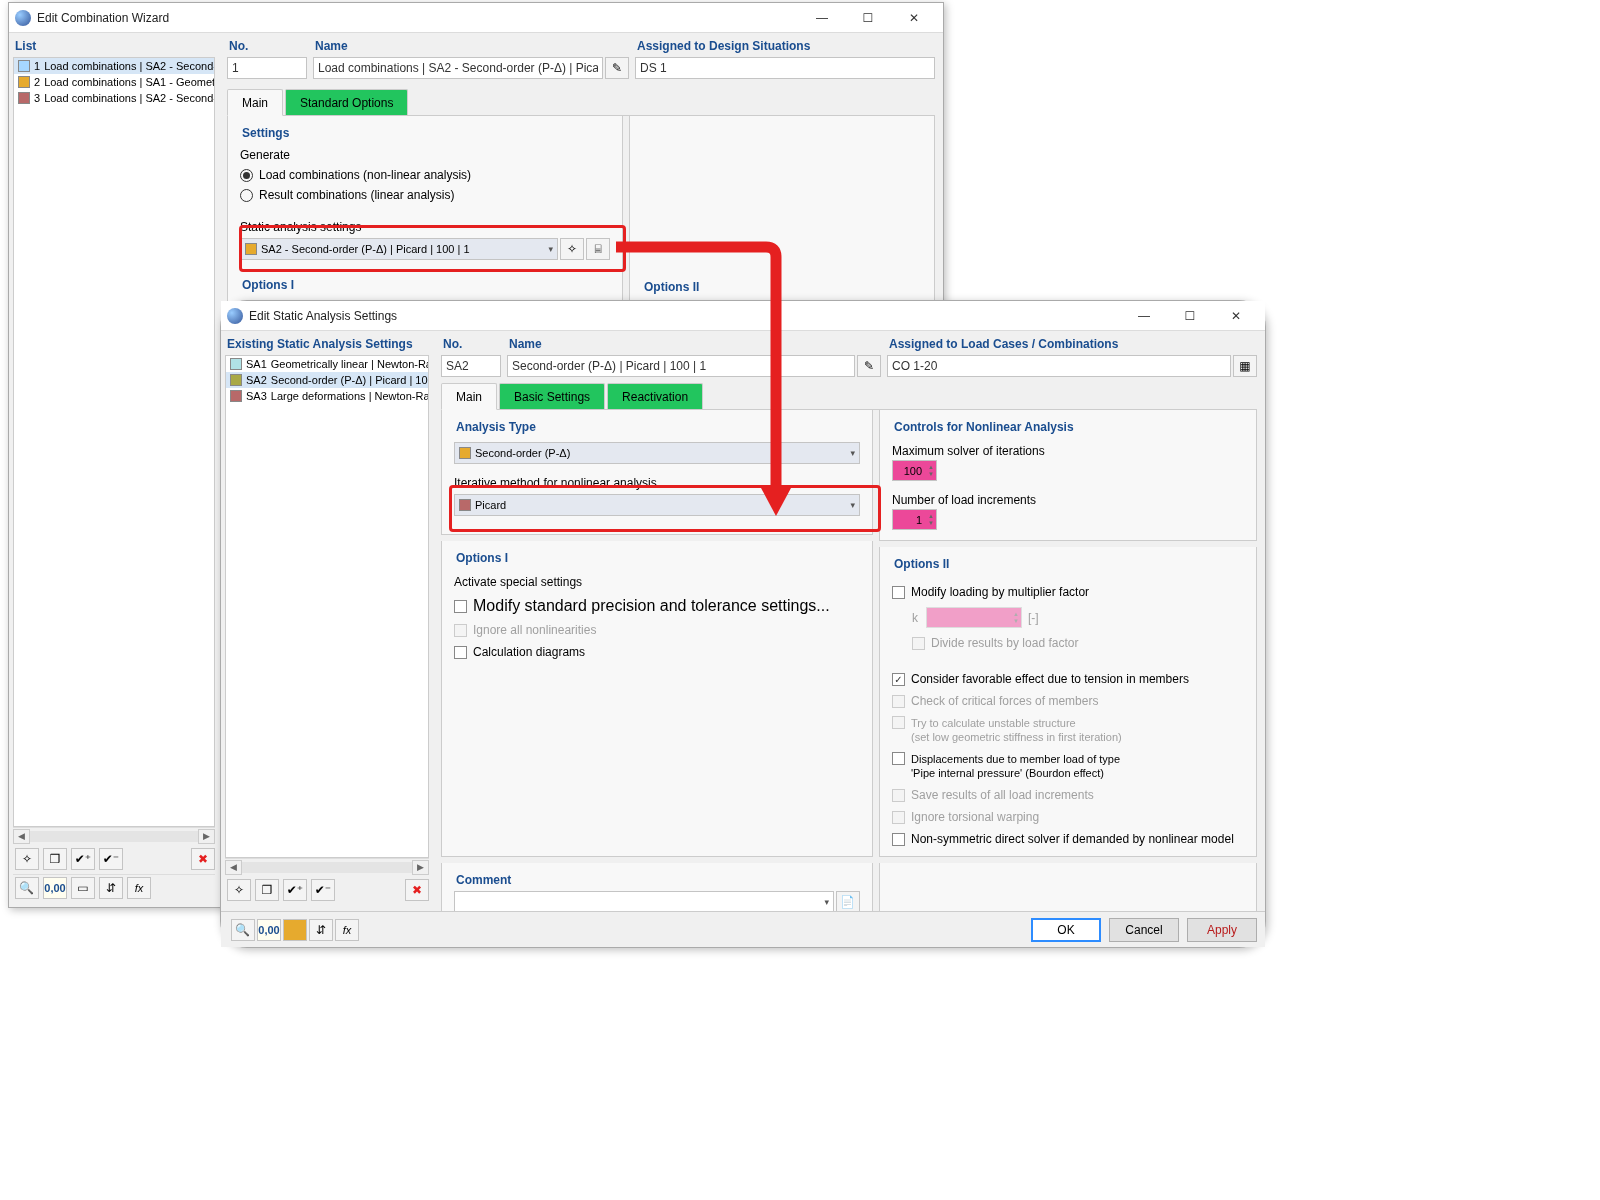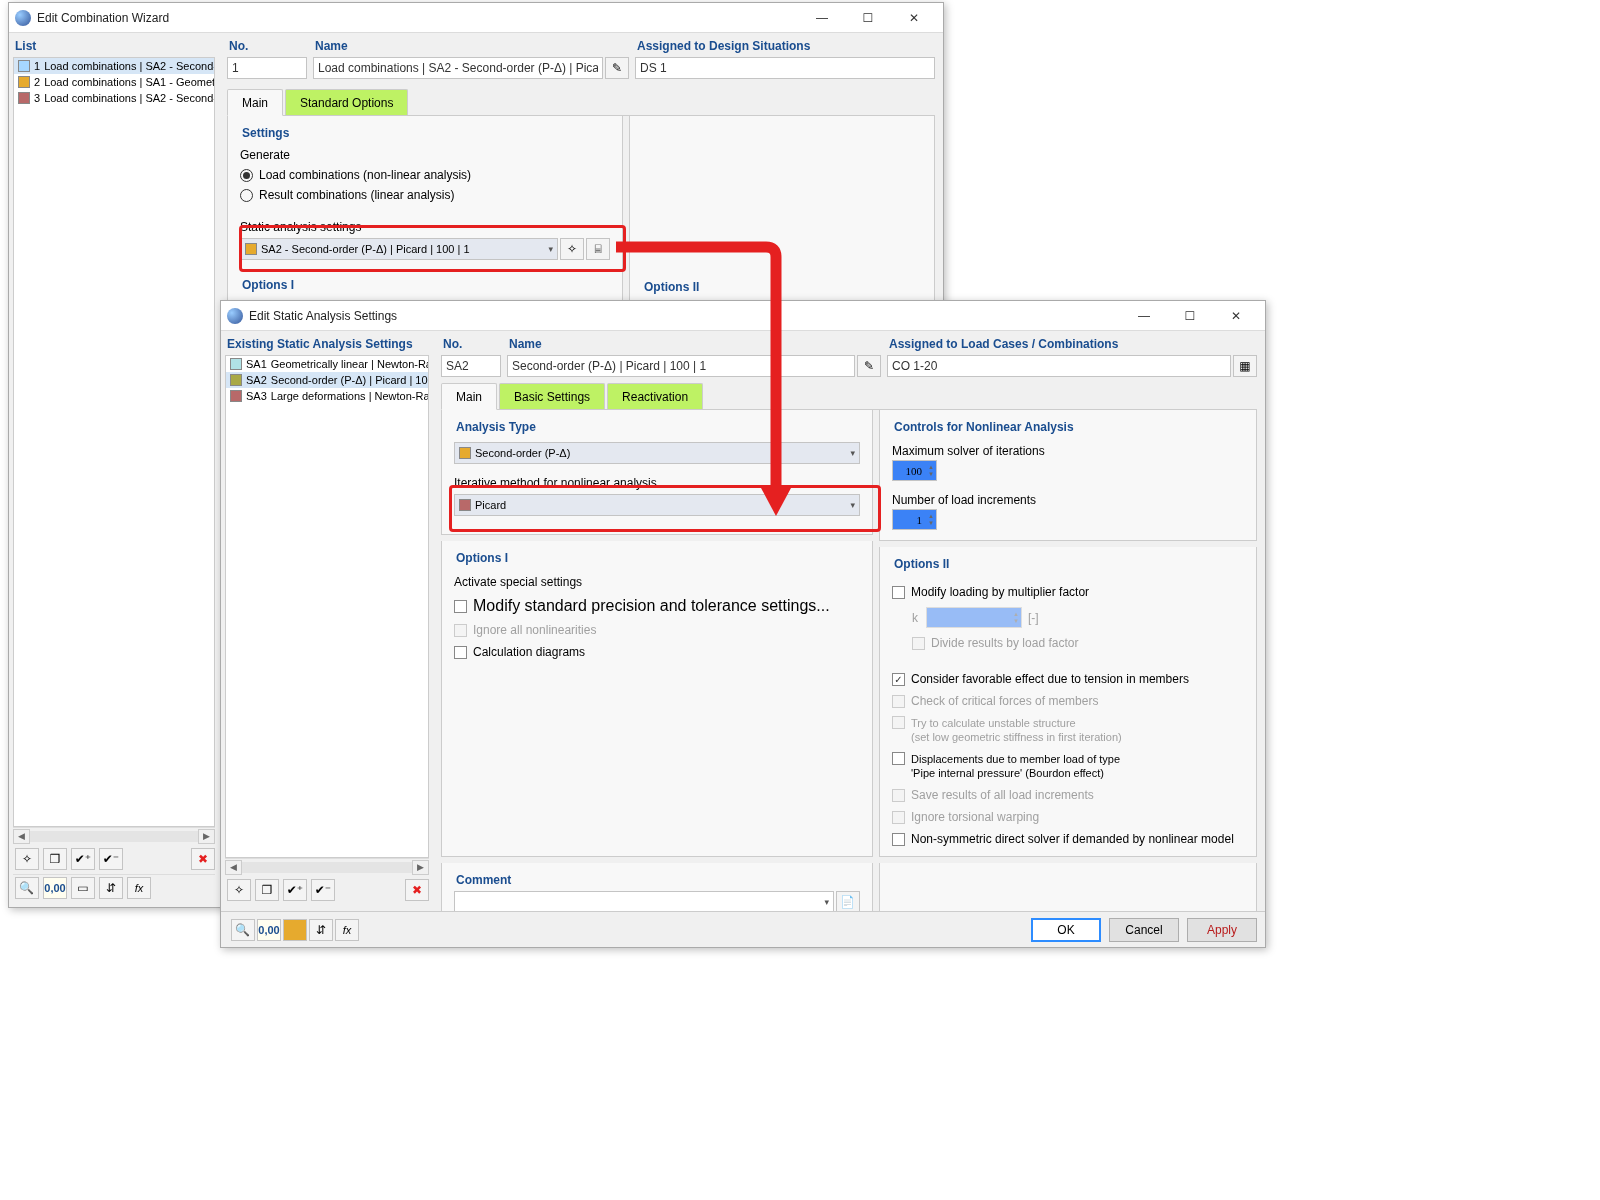--- a/index.html
+++ b/index.html
@@ -22,21 +22,21 @@
 .field-label { color: #1a4d8f; font-weight: 600; padding: 0 2px 4px; font-size: 12px; }
 .field-input { background: #fff; border: 1px solid #c4c4c4; padding: 2px 4px; width: 100%; height: 22px; font-size: 12px; color: #333; }
 .sel { background: #e4e8f0; border: 1px solid #c4c4c4; height: 22px; display: flex; align-items: center; padding: 0 4px; position: relative; }
 .sel .chev { position: absolute; right: 4px; top: 50%; transform: translateY(-50%); font-size: 9px; color: #555; }
 
 
 .row { display: flex; align-items: center; }
 
 
 .tabs { display: flex; border-bottom: 1px solid #ccc; margin-top: 6px; }
-.tab { padding: 6px 14px 5px; background: #bef264; border: 1px solid #ccc; border-bottom: none; margin-right: 2px; border-radius: 2px 2px 0 0; cursor: pointer; font-size: 12px; }
+.tab { padding: 6px 14px 5px; background: #22c55e; border: 1px solid #ccc; border-bottom: none; margin-right: 2px; border-radius: 2px 2px 0 0; cursor: pointer; font-size: 12px; }
 .tab.active { background: #f8f8f8; border-bottom: 1px solid #f8f8f8; margin-bottom: -1px; }
 
 
 .pane { background: #f8f8f8; padding: 10px 12px; border: 1px solid #ccc; border-top: none; }
 
 
 .chk { width: 13px; height: 13px; border: 1px solid #888; background: #fff; margin-right: 6px; display: inline-flex; align-items: center; justify-content: center; font-size: 10px; flex-shrink: 0; }
 .chk.disabled { border-color: #ccc; background: #f4f4f4; }
 .chk.checked::after { content: "✓"; color: #333; }
 .rad { width: 13px; height: 13px; border: 1px solid #333; border-radius: 50%; margin-right: 6px; display: inline-flex; align-items: center; justify-content: center; flex-shrink: 0; }
@@ -50,21 +50,21 @@
 .li { display: flex; align-items: center; padding: 2px 4px; font-size: 12px; white-space: nowrap; }
 .li.selected { background: #d6e6f6; }
 
 
 .hl { border: 3px solid #e52020; border-radius: 4px; position: absolute; pointer-events: none; z-index: 50; }
 
 .btn { min-width: 70px; height: 24px; border: 1px solid #adadad; background: #e1e1e1; display: flex; align-items: center; justify-content: center; cursor: pointer; font-size: 12px; }
 .btn.primary { border-color: #2d8cff; box-shadow: 0 0 0 1px #2d8cff inset; background: #fff; }
 .btn.disabled { color: #b91c1c; }
 
-.spin { width: 45px; height: 21px; background: #3b82f6; border: 1px solid #c4c4c4; display: flex; align-items: center; justify-content: flex-end; padding-right: 14px; position: relative; font-family: Liberation Serif, serif; }
+.spin { width: 45px; height: 21px; background: #ec4899; border: 1px solid #c4c4c4; display: flex; align-items: center; justify-content: flex-end; padding-right: 14px; position: relative; }
 .spin::after { content: "▲\A▼"; white-space: pre; font-size: 6px; line-height: 7px; position: absolute; right: 2px; top: 3px; color: #666; }
 
 .disabled-text { color: #a0a0a0; }
 .section-group { display: flex; flex-direction: column; gap: 8px; }
 
 
 .hscroll { height: 17px; background: #f0f0f0; border-top: 1px solid #ddd; display: flex; align-items: center; }
 .hscroll .ar { width: 17px; height: 15px; border: 1px solid #ccc; display: flex; align-items: center; justify-content: center; font-size: 9px; color: #666; }
 .hscroll .track { flex: 1; background: #e4e4e4; height: 11px; }
 
@@ -191,21 +191,21 @@
   </div>
 
   <div class="hl" style="left:230px; top:222px; width:387px; height:47px;"></div>
 </div>
 
 <svg class="red-arrow" style="left:616px; top:241px; width:200px; height:280px;">
   <path d="M 0 6 L 150 6 Q 160 6 160 16 L 160 255" stroke="#e52020" stroke-width="11" fill="none" stroke-linecap="round"></path>
   <polygon points="160,275 145,247 175,247" fill="#e52020"></polygon>
 </svg>
 
-<div class="window" style="left:220px; top:300px; width:1046px; height:648px;">
+<div class="window" style="left:220px; top:300px; width:1046px; height:648px;border-radius:27px;">
   <div class="titlebar">
     <span class="icon"></span>
     <span class="title">Edit Static Analysis Settings</span>
     <span class="ctrl min"></span>
     <span class="ctrl max"></span>
     <span class="ctrl close"></span>
   </div>
 
   <div style="display:flex; flex:1; overflow:hidden;">
 

